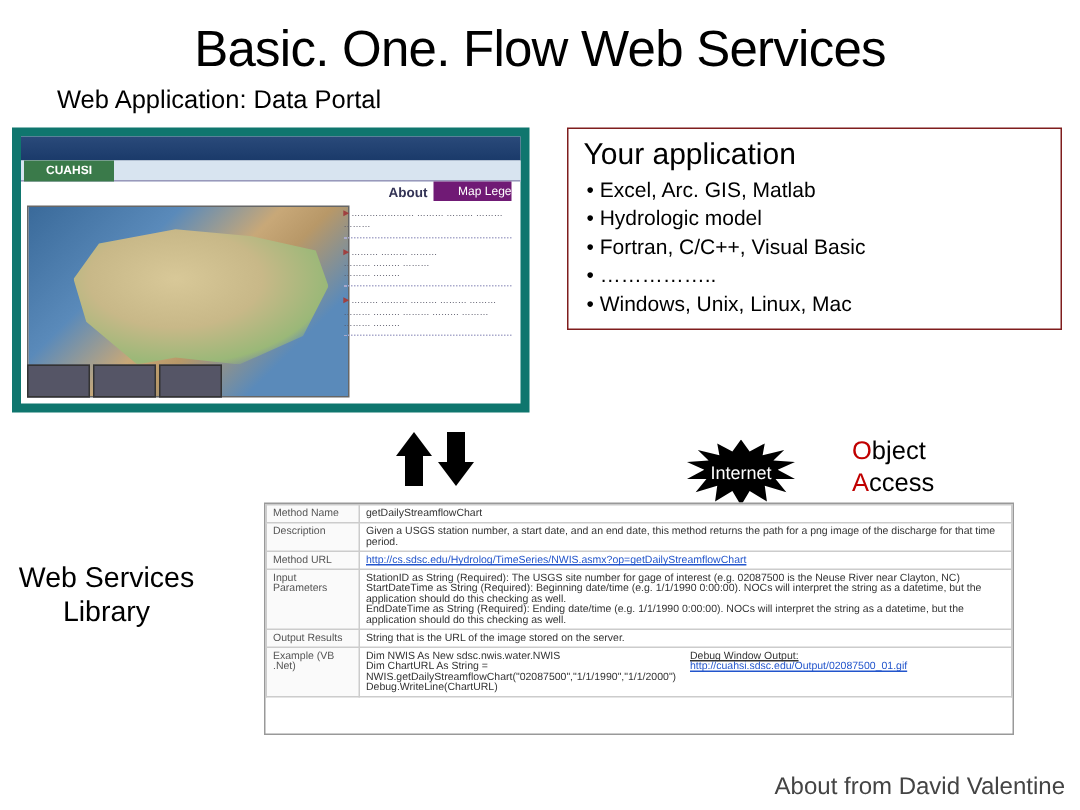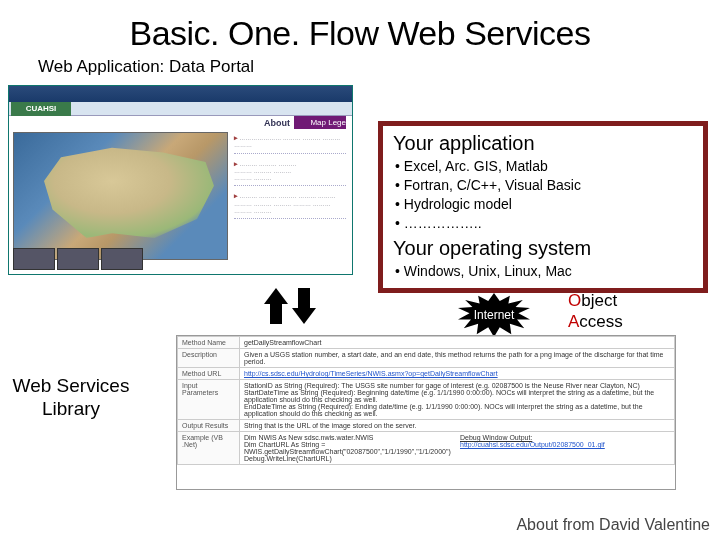--- a/index.html
+++ b/index.html
@@ -26,21 +26,21 @@
   .content {
     position: relative;
     padding: 0 8px;
   }
   .map-shot {
     position: absolute;
     left: 8px;
     top: 0;
     width: 345px;
     height: 190px;
-    border: 1px solid #0f766e;
+    border: 6px solid #0f766e;
     background: #fff;
   }
   .map-header {
     height: 16px;
     background: linear-gradient(#2a4a7a, #1a3a6a);
   }
   .map-logo {
     position: absolute;
     top: 16px; left: 2px;
     width: 60px; height: 14px;
@@ -111,24 +111,23 @@
     margin-bottom: 6px;
     border-bottom: 1px dotted #aac;
     padding-bottom: 3px;
   }
   .map-side .hdr { color: #a04040; font-weight: bold; font-size: 7px;}
   .info-box {
     position: absolute;
     right: 12px;
     top: 0;
     width: 330px;
-    border: 5px solid #7f1d1d;
+    border: 1px solid #7f1d1d;
     background: #fff;
     padding: 6px 10px 8px 10px;
-    margin-top: 36px;
   }
   .info-heading {
     font-size: 20px;
     margin-bottom: 2px;
   }
   .info-list {
     list-style: none;
     font-size: 14px;
     line-height: 1.35;
     padding-left: 2px;
@@ -276,25 +275,24 @@
       <div class="blk"><span class="hdr">▸</span> ………………… ……… ……… ……… ………</div>
       <div class="blk"><span class="hdr">▸</span> ……… ……… ………<br>……… ……… ………<br>……… ………</div>
       <div class="blk"><span class="hdr">▸</span> ……… ……… ……… ……… ……… ……… ……… ……… ……… ……… ……… ………</div>
     </div>
   </div>
 
   <div class="info-box">
     <div class="info-heading">Your application</div>
     <ul class="info-list">
       <li>Excel, Arc. GIS, Matlab</li>
+      <li>Hydrologic model</li>
       <li>Fortran, C/C++, Visual Basic</li>
-      <li>Hydrologic model</li>
       <li>……………..</li>
     </ul>
-    <div class="info-heading" style="margin-top:4px">Your operating system</div>
     <ul class="info-list">
       <li>Windows, Unix, Linux, Mac</li>
     </ul>
   </div>
 
   <div class="arrows">
     <div class="arrow-up"></div>
     <div class="arrow-down"></div>
   </div>
 

